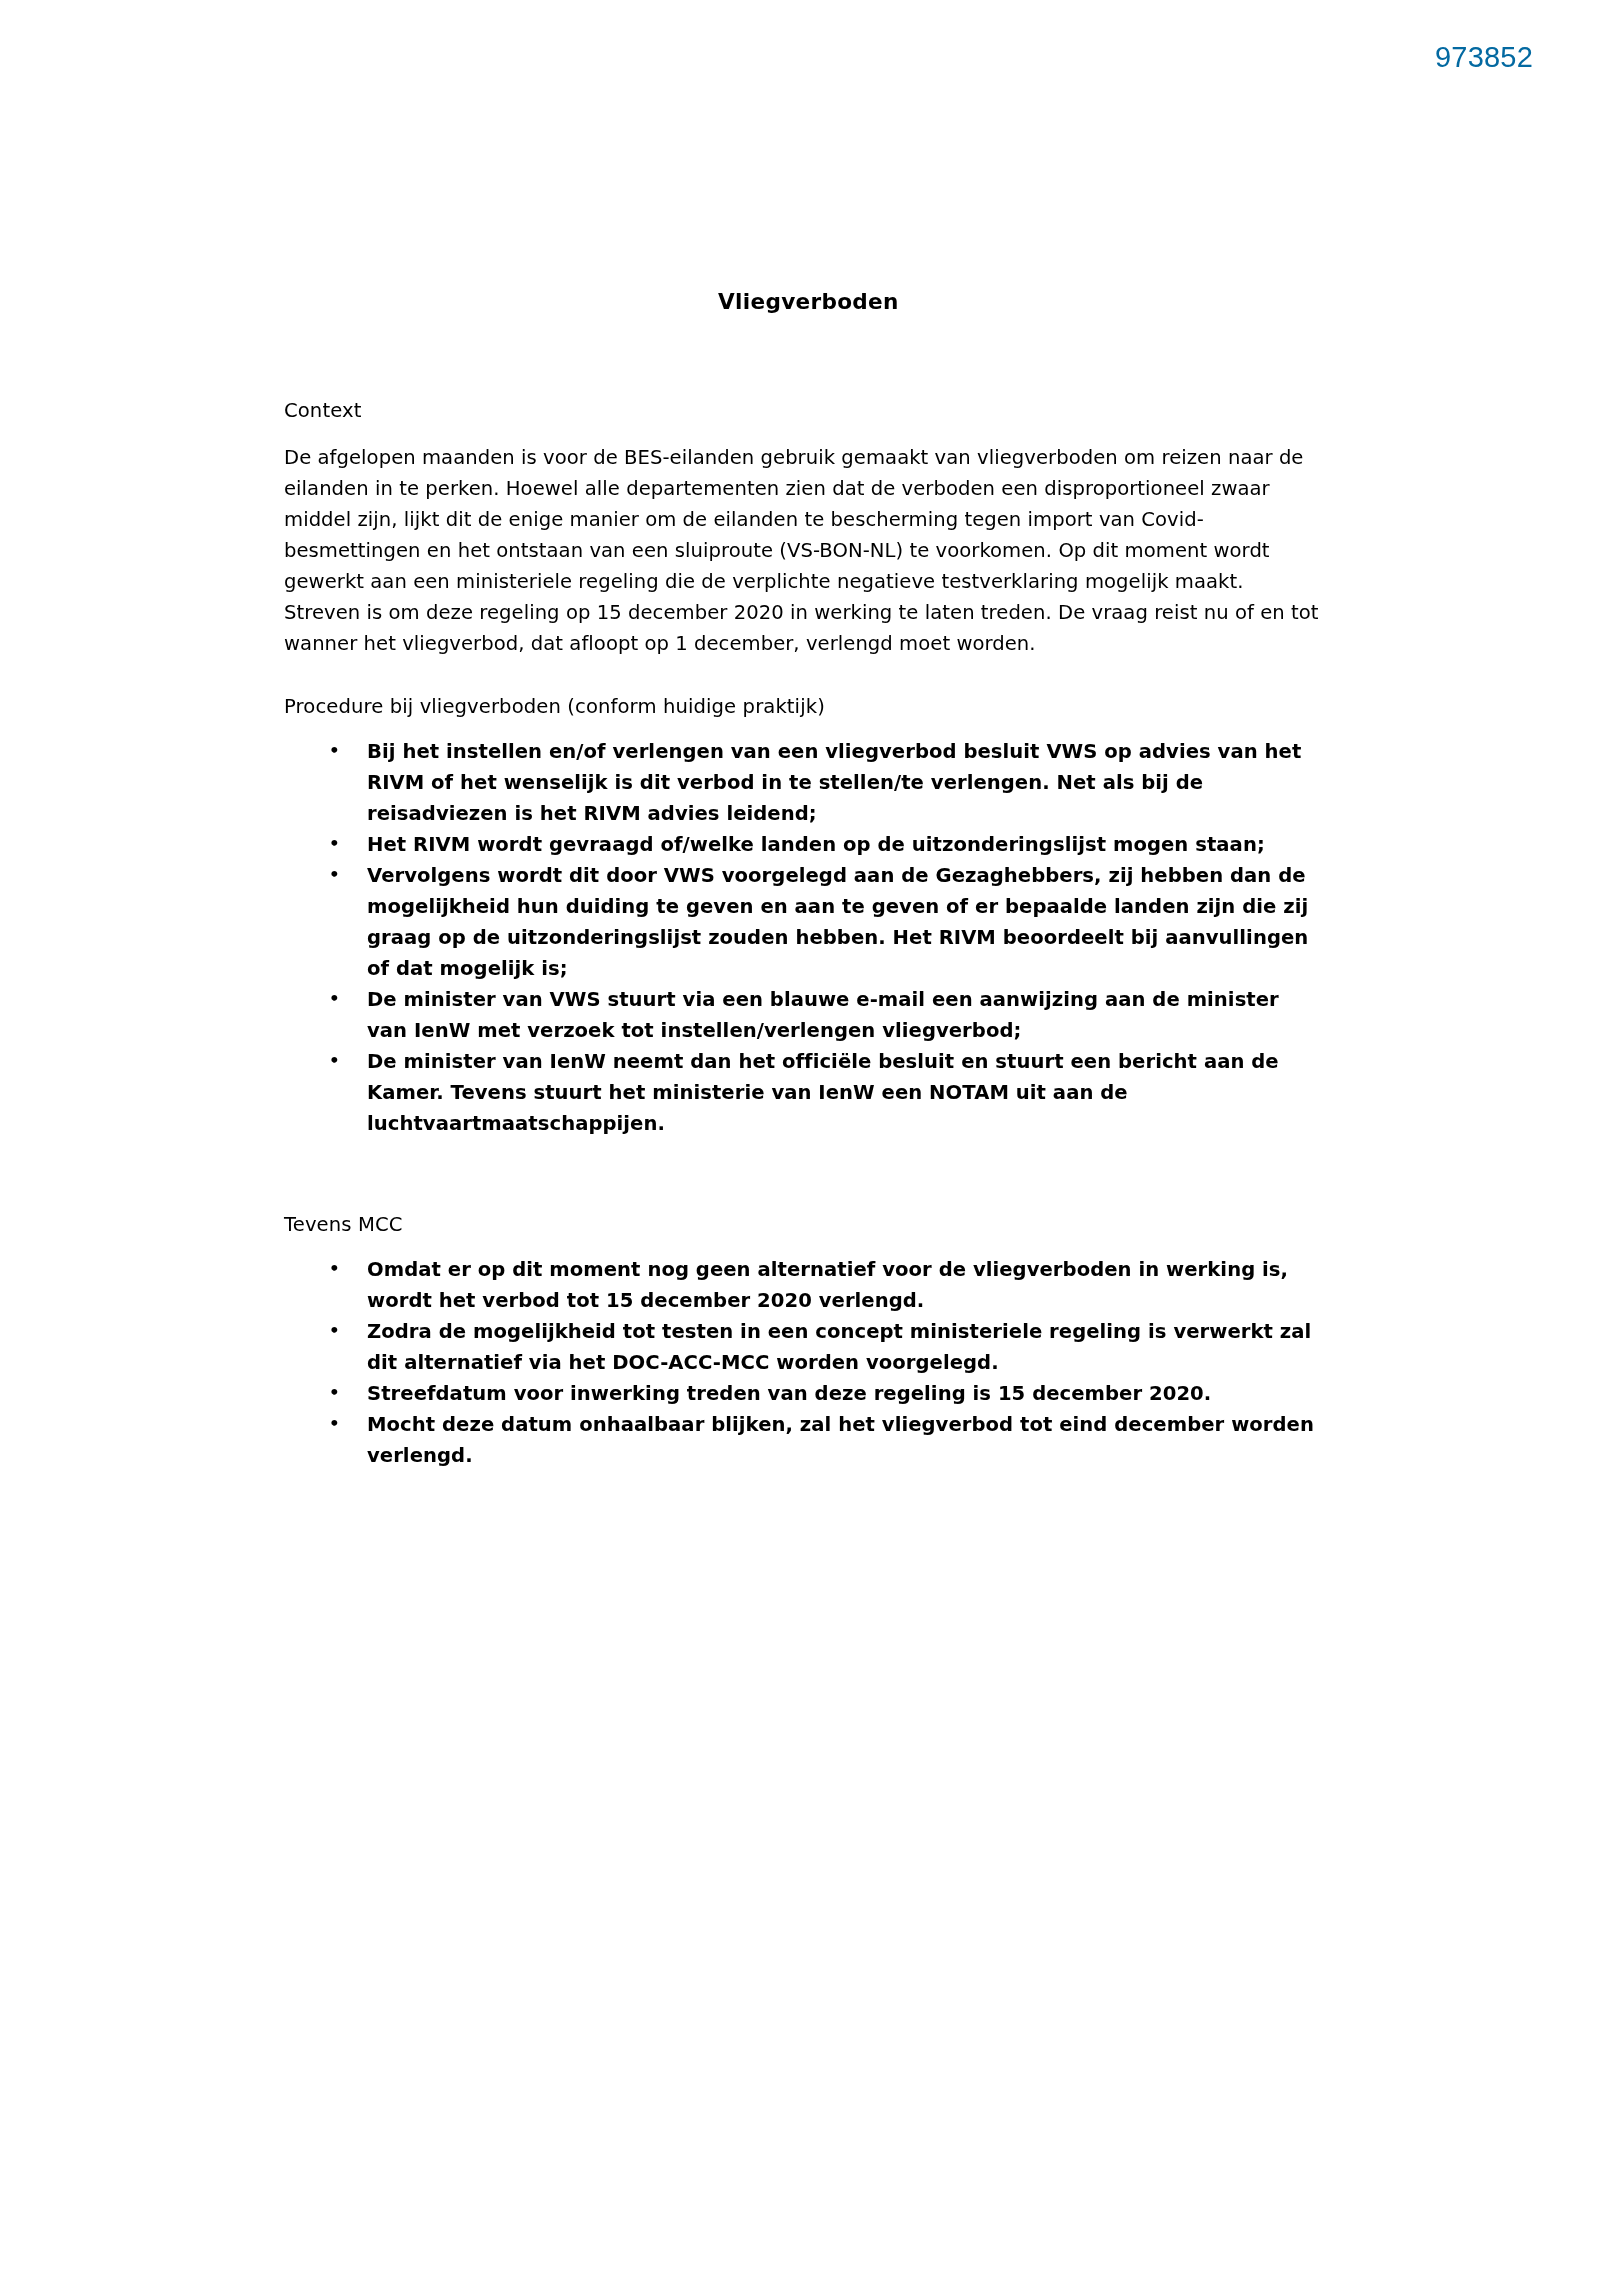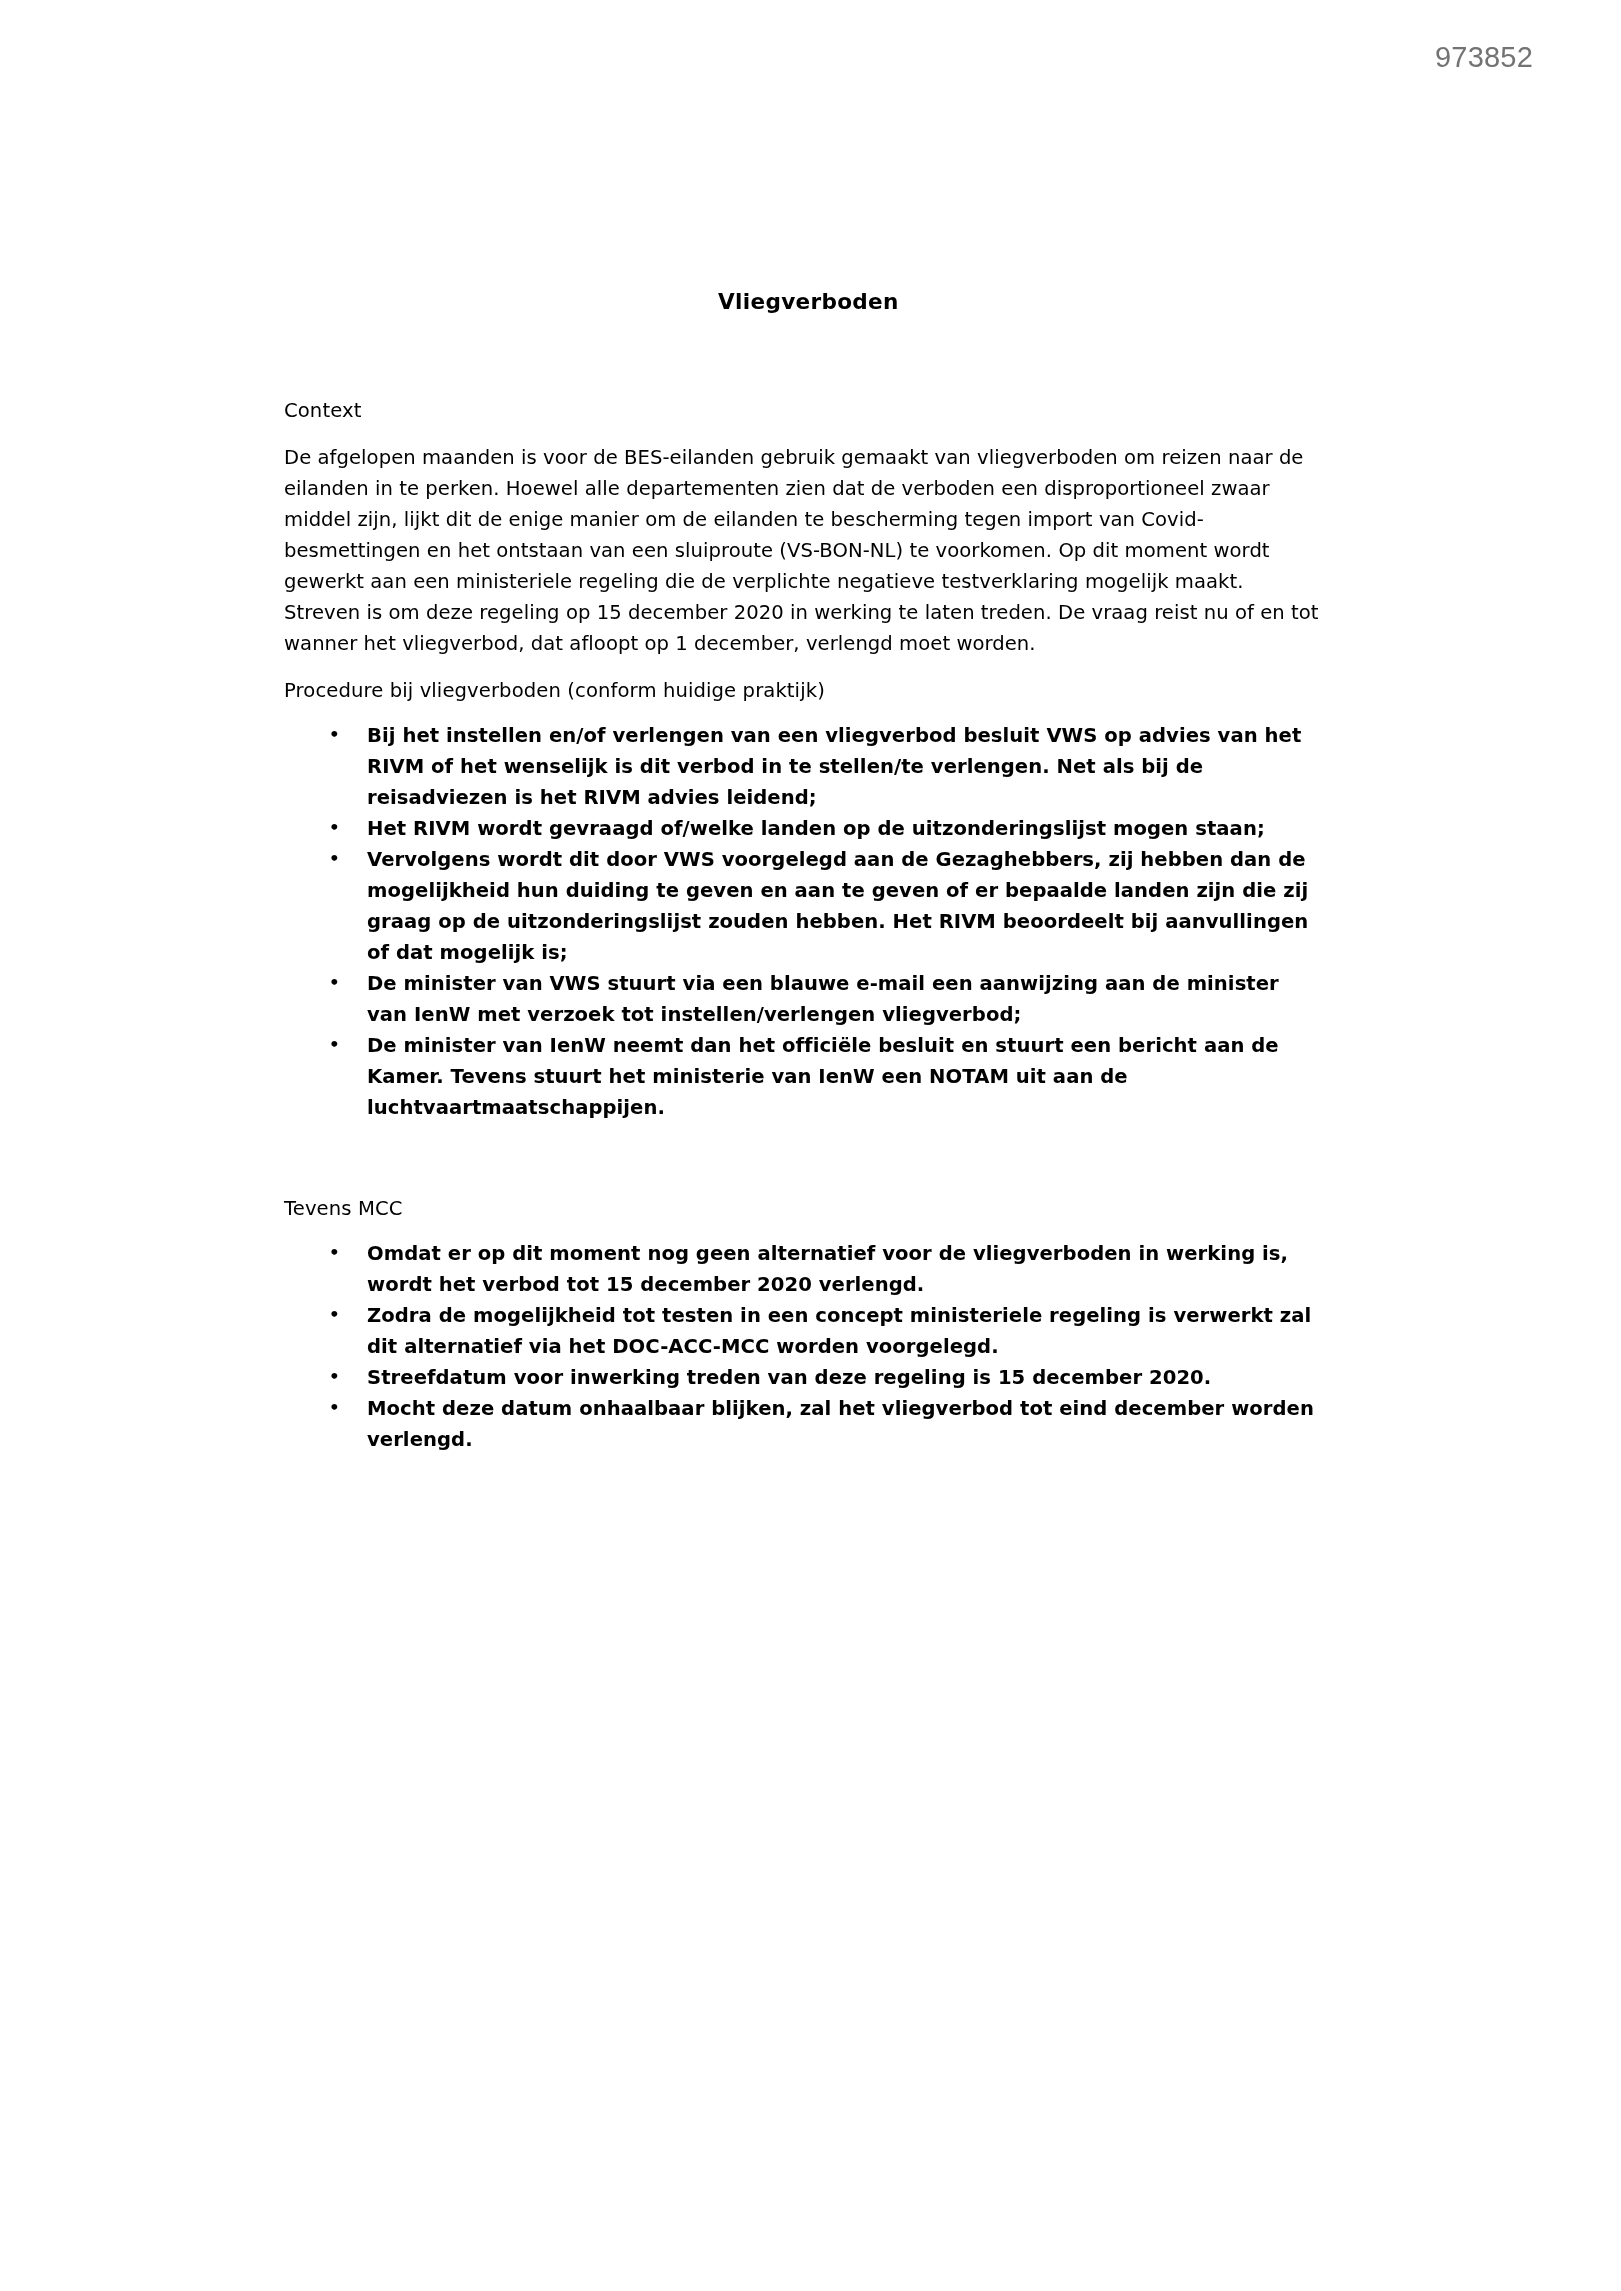--- a/index.html
+++ b/index.html
@@ -23,21 +23,21 @@
   }
 
   
   .page-number {
     position: absolute;
     top: 43px;
     right: 88px;
     font-size: 29px;
     line-height: 1;
     letter-spacing: 0.2px;
-    color: #737373;
+    color: #0369a1;
     font-family: "Liberation Sans", "DejaVu Sans", sans-serif;
   }
 
   
   .content {
     position: absolute;
     left: 284px;
     top: 288px;
     width: 1039px;
   }
@@ -54,21 +54,21 @@
 
   .section-heading {
     font-weight: normal;
     font-size: 19.6px;
     line-height: 1.35;
     letter-spacing: 0.1px;
     margin: 0;
   }
 
   .h-context   { margin-top: 82px; }
-  .h-procedure { margin-top: 19px; }
+  .h-procedure { margin-top: 35px; }
   .h-besluit   { margin-top: 73px; }
 
   .para {
     font-size: 19.6px;
     line-height: 31px;
     letter-spacing: 0.05px;
     margin: 17.6px 0 0 0;
     text-align: left;
     white-space: normal;
   }

